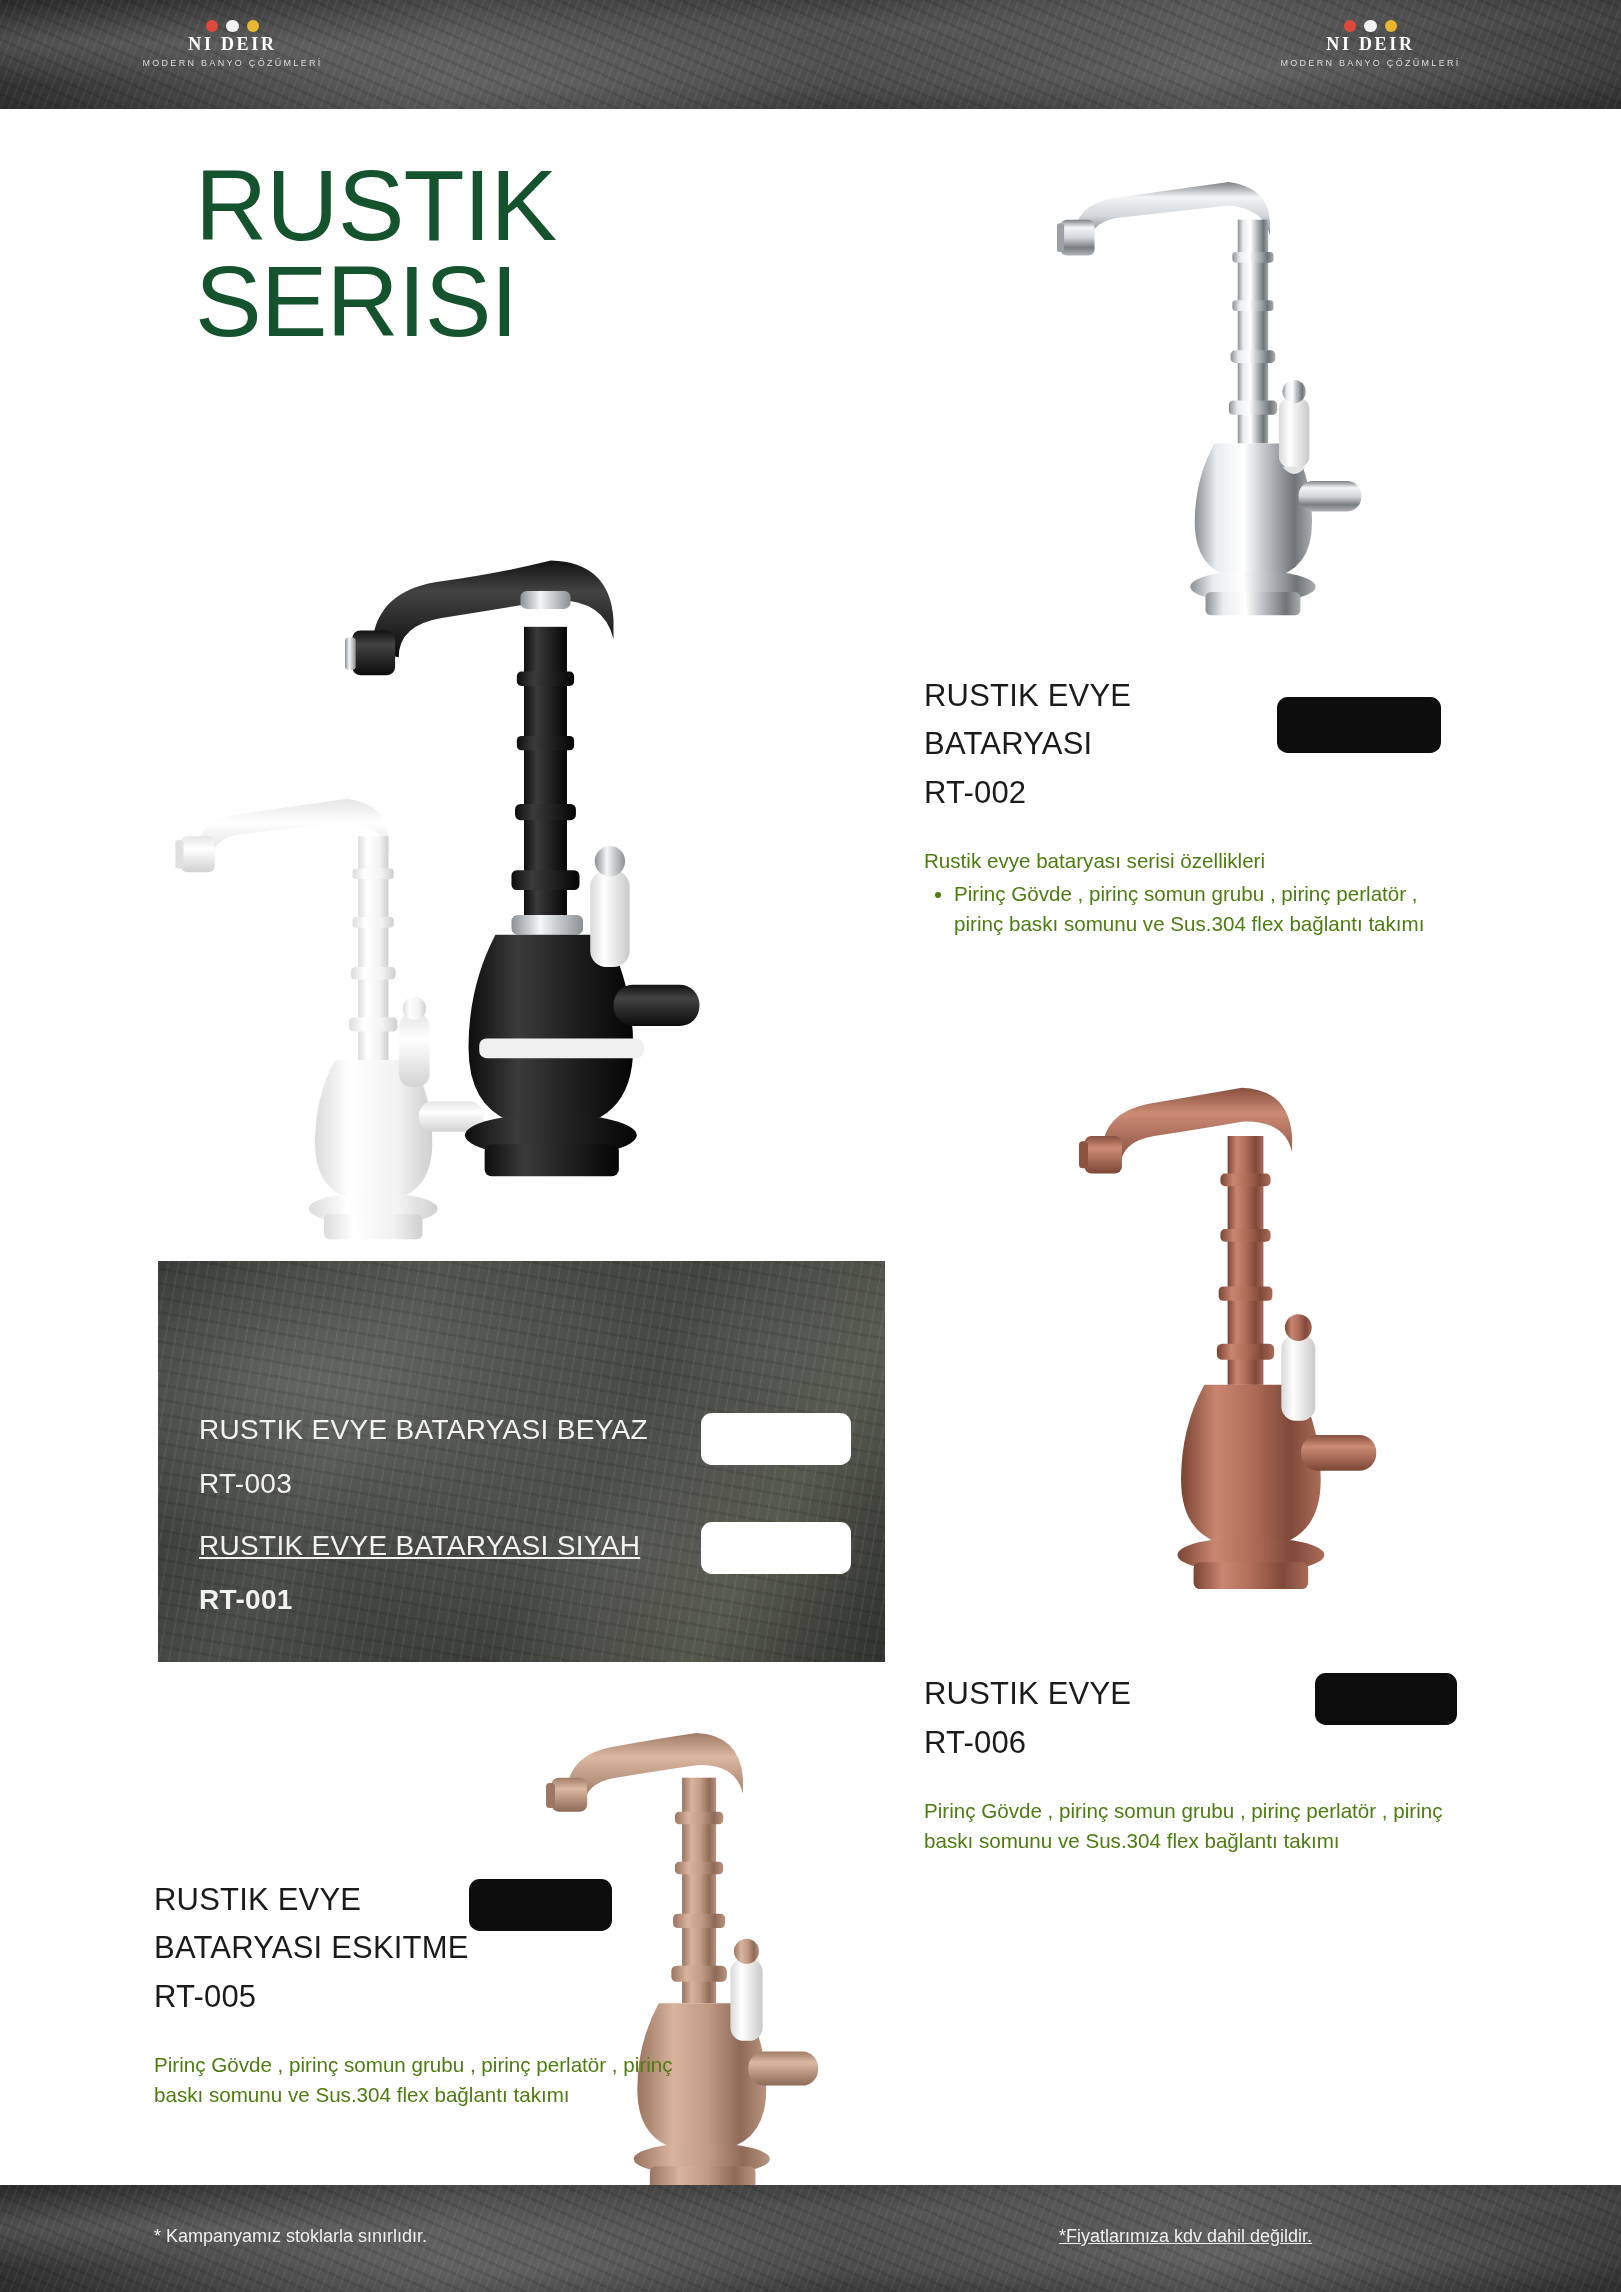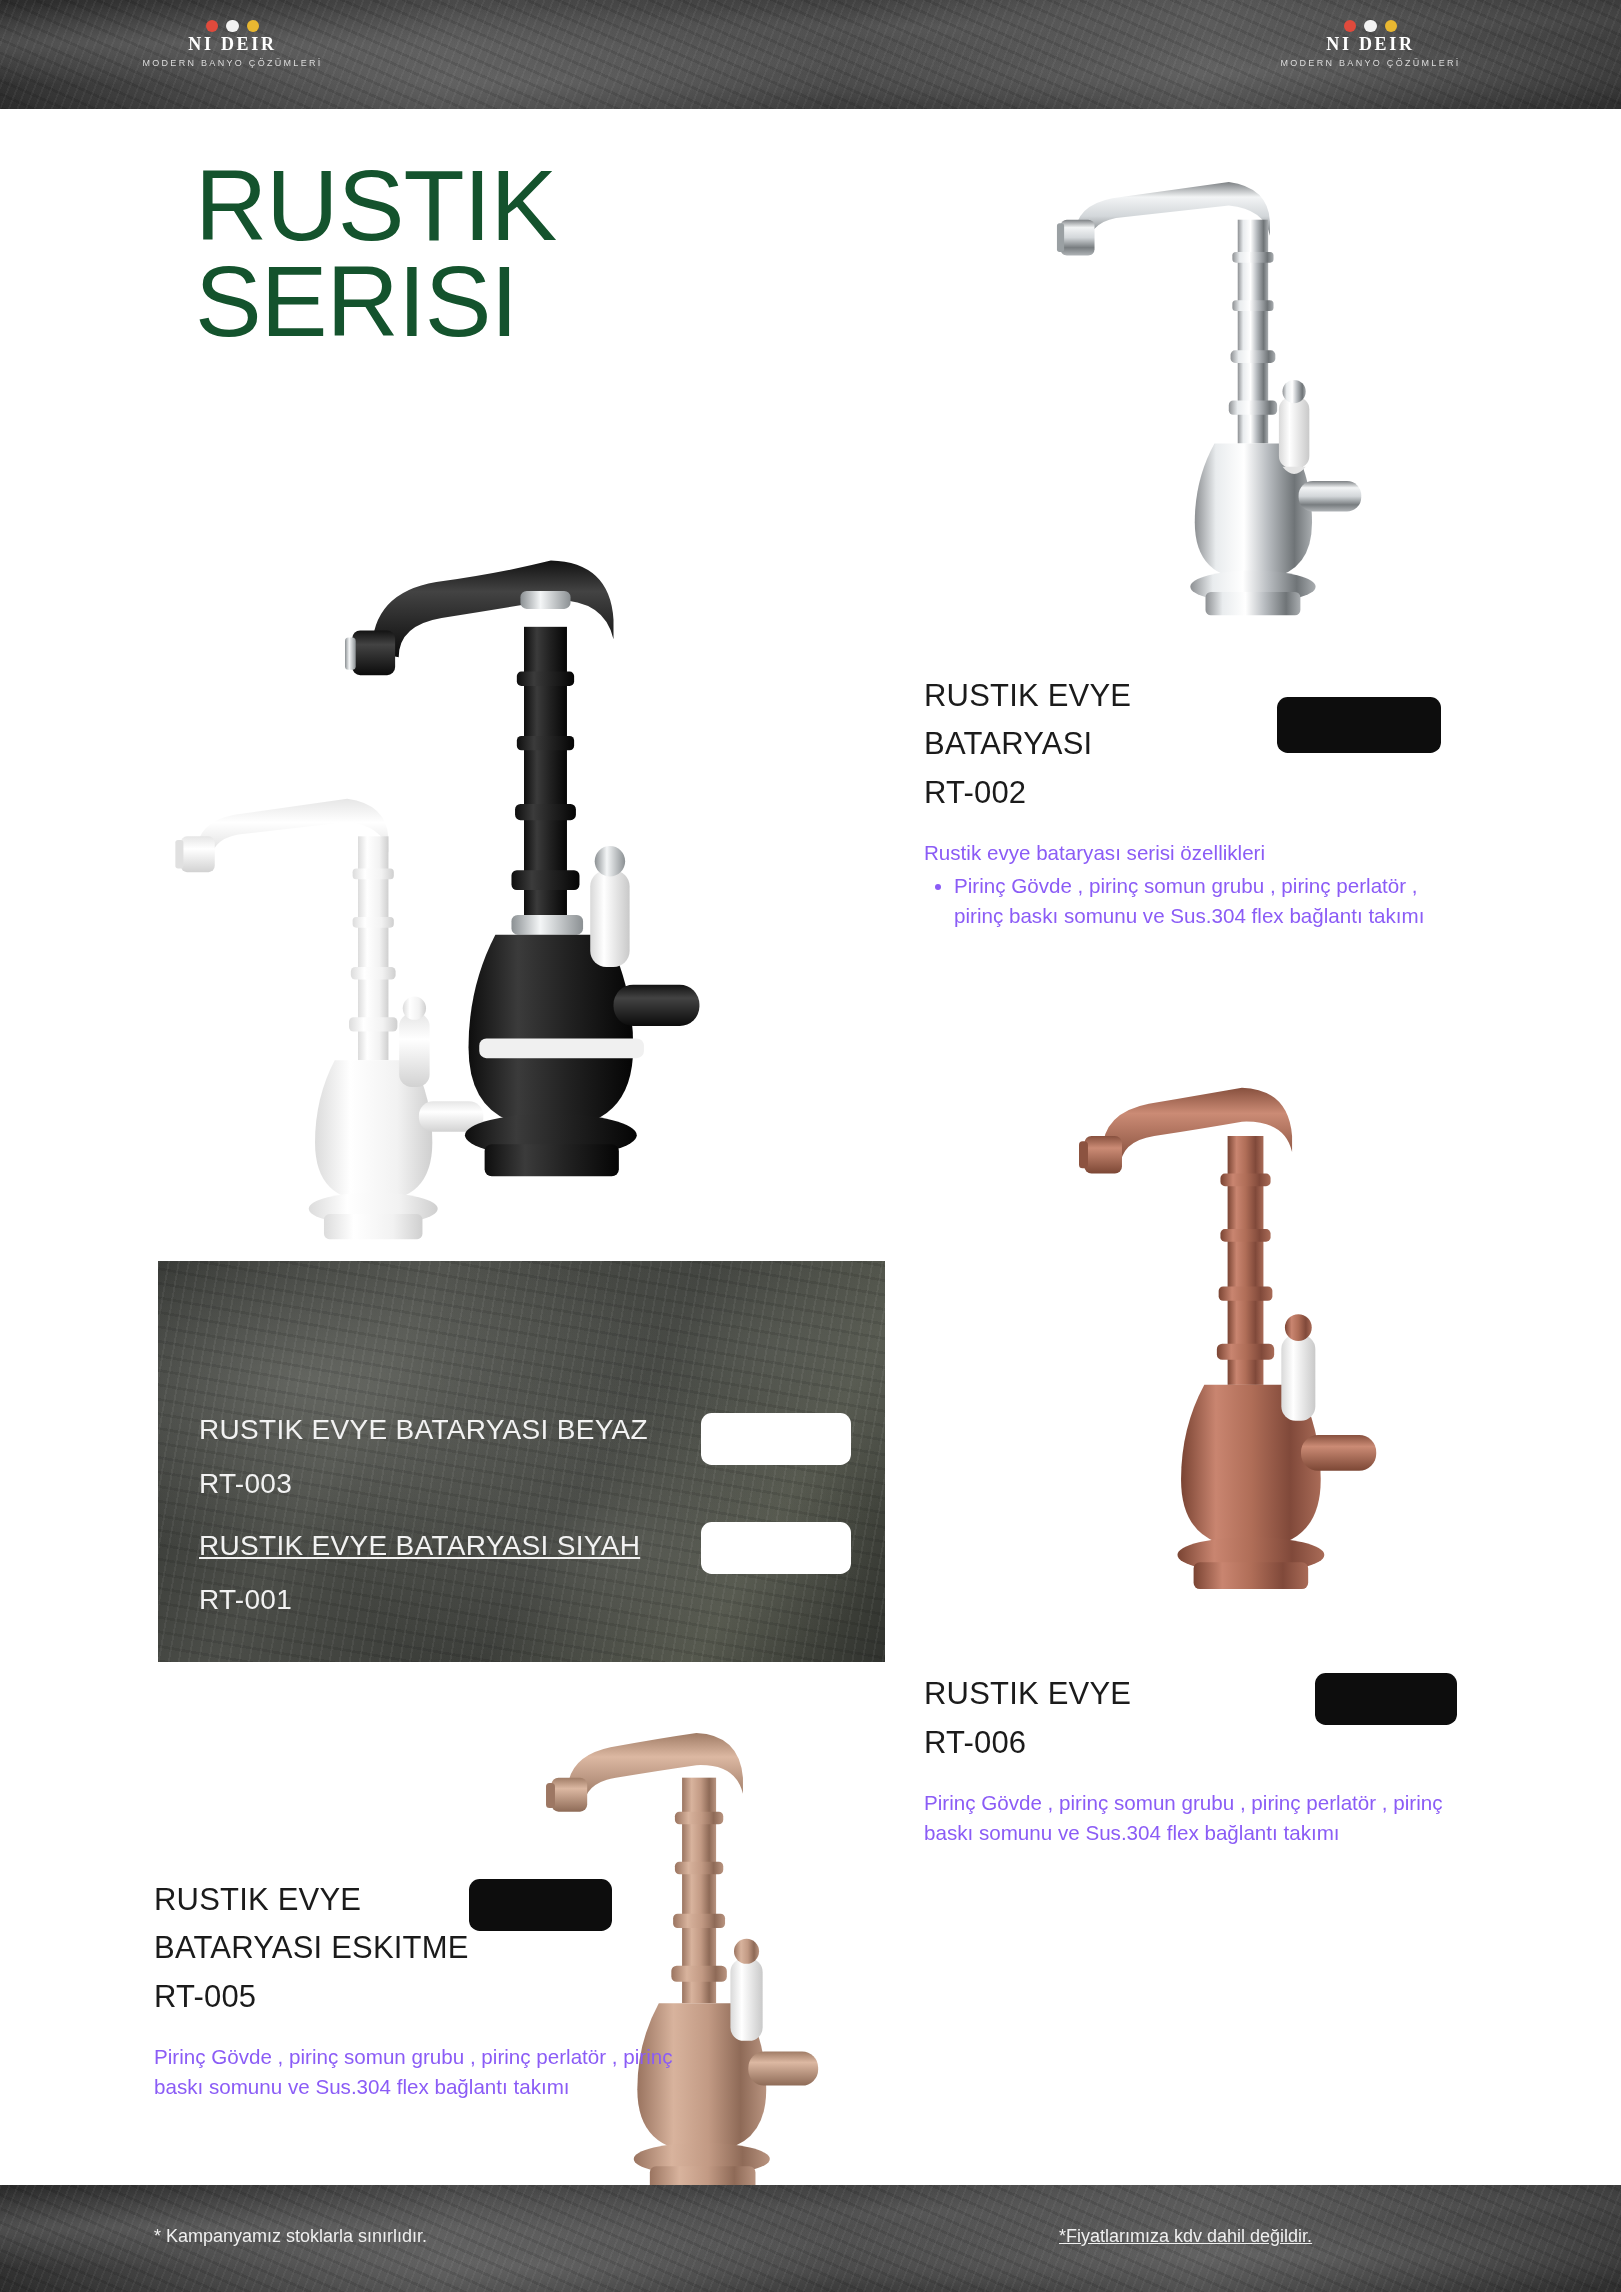--- a/index.html
+++ b/index.html
@@ -103,23 +103,23 @@
     letter-spacing: 0.2px;
   }
   .p-code {
     font-size: 31px;
     color: #1b1b1b;
     line-height: 1.6;
     letter-spacing: 0.2px;
   }
   .p-desc {
     font-size: 20.6px;
-    color: #8b5cf6;
+    color: #4d7c0f;
     line-height: 1.45;
-    margin-top: 20px;
+    margin-top: 28px;
     max-width: 528px;
   }
   .p-desc ul {
     margin: 3.6px 0 0 0;
     padding-left: 30px;
   }
   .p-desc li { margin-top: 1.8px; }
 
   
   .price-box {
@@ -326,21 +326,21 @@
   <circle cx="296" cy="362" r="17" fill="url(#chr2)"></circle>
 </svg>
 
 <div id="stone-card"></div>
 
 <div class="card-label" style="left:199px; top:1406px;">RUSTIK EVYE BATARYASI BEYAZ</div>
 <div class="card-label" style="left:199px; top:1460px;">RT-003</div>
 <div class="price-box price-white" style="left:701px; top:1413px; width:150px; height:52px;"></div>
 
 <div class="card-label" style="left:199px; top:1522px;text-decoration:underline;">RUSTIK EVYE BATARYASI SIYAH</div>
-<div class="card-label" style="left:199px; top:1576px;">RT-001</div>
+<div class="card-label" style="left:199px; top:1576px;font-weight:bold;">RT-001</div>
 <div class="price-box price-white" style="left:701px; top:1522px; width:150px; height:52px;"></div>
 
 <svg class="faucet" style="left:1079px; top:1066px;" width="376" height="627" viewBox="0 0 420 700">
   <defs>
     <linearGradient id="copperV" x1="0" y1="0" x2="1" y2="0">
       <stop offset="0%" stop-color="#7a4433"></stop>
         <stop offset="25%" stop-color="#c98570"></stop>
       <stop offset="50%" stop-color="#b06e58"></stop>
         <stop offset="78%" stop-color="#80493a"></stop>
       <stop offset="100%" stop-color="#a96b57"></stop>

